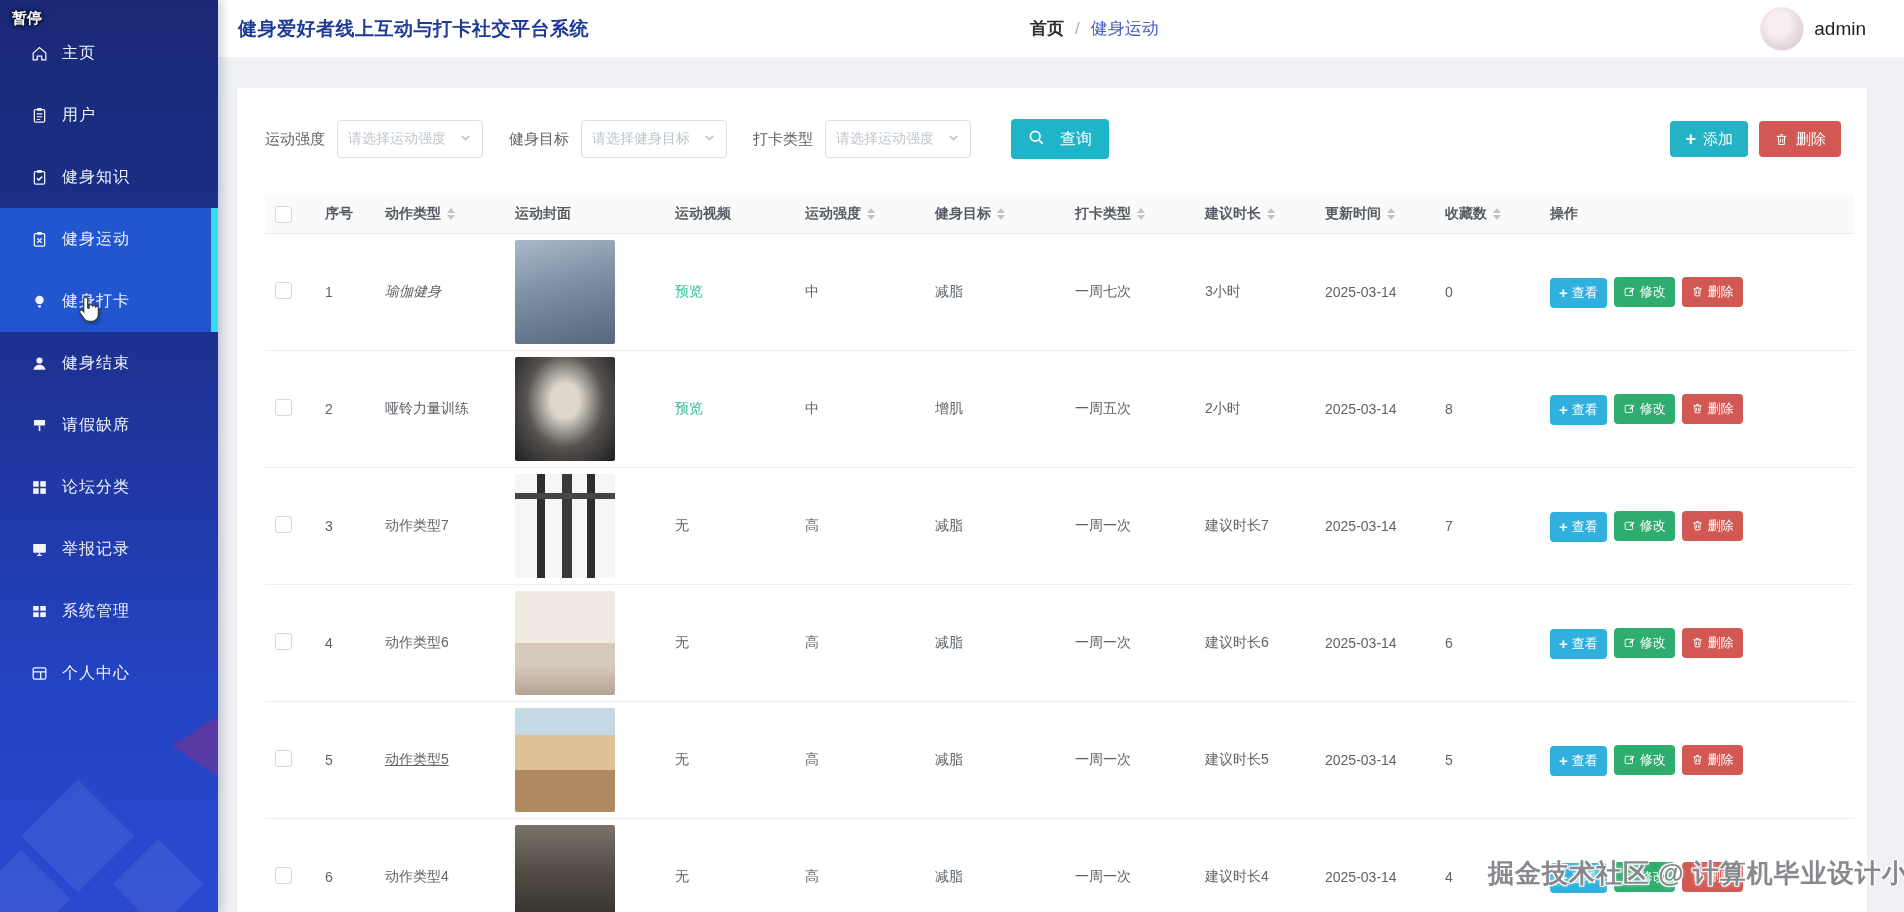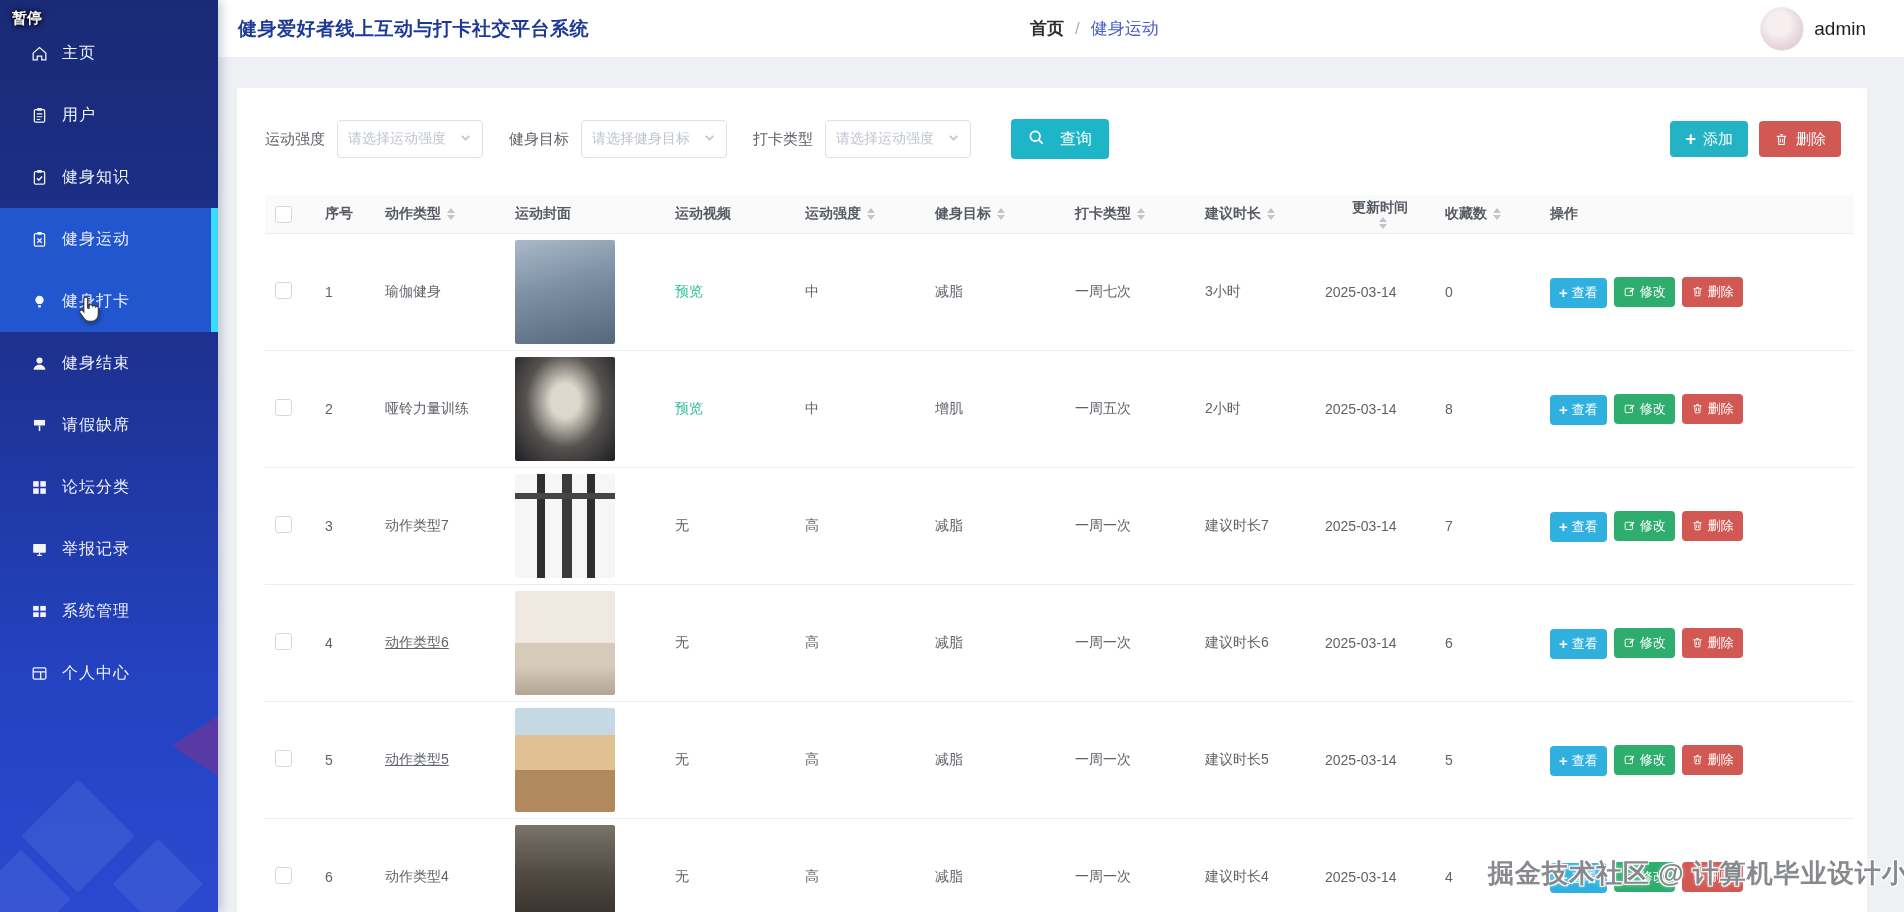--- a/index.html
+++ b/index.html
@@ -323,42 +323,42 @@
               <i class="dn"></i>
             </span>
           </div>
           <div class="th" style="width: 120px;">
             <span>建议时长</span>
             <span class="caret">
               <i class="up"></i>
               <i class="dn"></i>
             </span>
           </div>
-          <div class="th" style="width: 120px; flex-direction: column;">
+          <div class="th" style="width: 120px;">
             <span>更新时间</span>
             <span class="caret">
               <i class="up"></i>
               <i class="dn"></i>
             </span>
           </div>
           <div class="th" style="width: 105px;">
             <span>收藏数</span>
             <span class="caret">
               <i class="up"></i>
               <i class="dn"></i>
             </span>
           </div>
           <div class="th" style="width: 314px;">
             <span>操作</span>
           </div>
         </div>
         <div class="trow">
           <div class="td" style="width: 50px;"><span class="cb"></span></div>
           <div class="td" style="width: 60px;">1</div>
-          <div class="td" style="width: 130px;">瑜伽健身</div>
+          <div class="td" style="width: 130px; font-style: italic;">瑜伽健身</div>
           <div class="td" style="width: 160px;">
             <div class="cover cover-yoga"></div>
           </div>
           <div class="td" style="width: 130px;"><span class="vlink">预览</span></div>
           <div class="td" style="width: 130px;">中</div>
           <div class="td" style="width: 140px;">减脂</div>
           <div class="td" style="width: 130px;">一周七次</div>
           <div class="td" style="width: 120px;">3小时</div>
           <div class="td" style="width: 120px;">2025-03-14</div>
           <div class="td" style="width: 105px;">0</div>
@@ -455,21 +455,21 @@
                   <path d="M6.8 7.3 7.8 20h8.4l1-12.7" stroke="#fff" stroke-width="1.7"></path>
                   <path d="M10.2 10.5v6.2M13.8 10.5v6.2" stroke="#fff" stroke-width="1.5"></path>
                 </svg>
               </span>
               <span>删除</span>
             </button></div>
         </div>
         <div class="trow">
           <div class="td" style="width: 50px;"><span class="cb"></span></div>
           <div class="td" style="width: 60px;">4</div>
-          <div class="td" style="width: 130px; text-decoration: underline;">动作类型6</div>
+          <div class="td" style="width: 130px;">动作类型6</div>
           <div class="td" style="width: 160px;">
             <div class="cover cover-plank"></div>
           </div>
           <div class="td" style="width: 130px;"><span>无</span></div>
           <div class="td" style="width: 130px;">高</div>
           <div class="td" style="width: 140px;">减脂</div>
           <div class="td" style="width: 130px;">一周一次</div>
           <div class="td" style="width: 120px;">建议时长6</div>
           <div class="td" style="width: 120px;">2025-03-14</div>
           <div class="td" style="width: 105px;">6</div>

